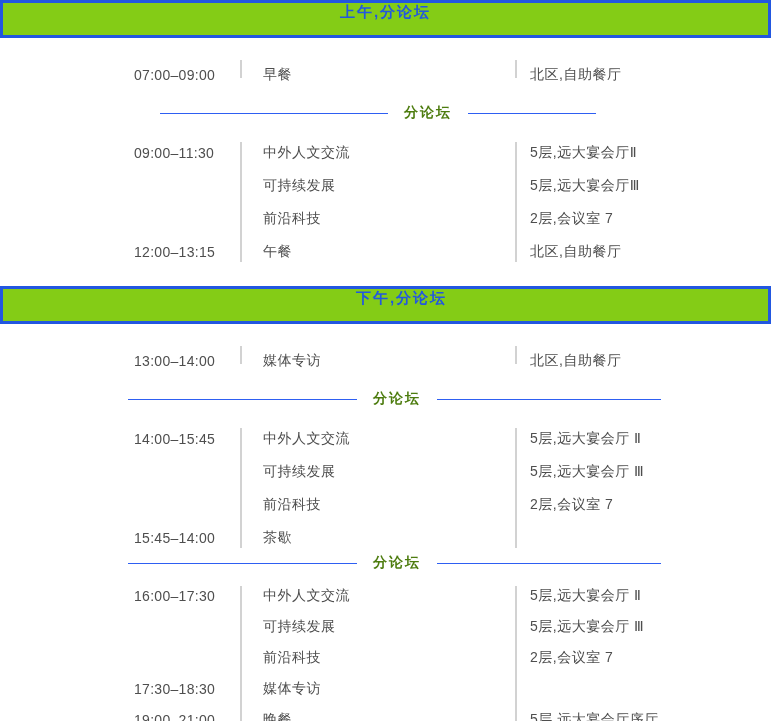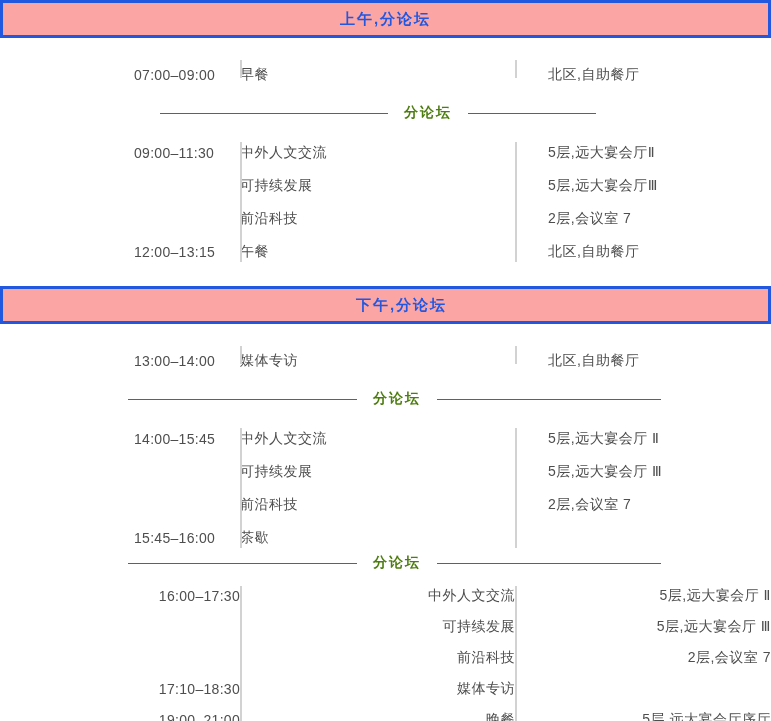--- a/index.html
+++ b/index.html
@@ -2,38 +2,38 @@
 <html><head>
 <meta charset="utf-8">
 <style>
   html,body{margin:0;padding:0;}
   body{
     width:771px;height:721px;overflow:hidden;background:#ffffff;
     font-family:"Liberation Sans","DejaVu Sans",sans-serif;
     color:#4e4e4e;
   }
   .section-header{
-    border:3px solid #2257e0;background:#fca5a5;height:32px;
-    display:flex;align-items:center;justify-content:center;
+    border:3px solid #2257e0;background:#84cc16;height:32px;
+    display:flex;align-items:flex-start;justify-content:center;
   }
   .section-header .title{
     color:#2257e0;font-weight:bold;font-size:15px;letter-spacing:2px;
   }
   .hdr-afternoon{margin-top:18px;padding-left:32px;}
   .single{position:relative;height:22px;margin-top:20px;}
   .single .vbar{top:2px;bottom:2px;}
   .row{
     display:grid;grid-template-columns:106px 275px 1fr;
     padding-left:134px;height:33px;align-items:center;
     font-size:14px;color:#4e4e4e;
   }
-  .rows-31 .row{height:31px;text-align:right;}
+  .rows-31 .row{height:31px;}
   .c-time{letter-spacing:0.3px;}
-  .c-event{letter-spacing:0.5px;}
-  .c-loc{padding-left:33px;letter-spacing:0.5px;}
+  .c-event{padding-left:23px;letter-spacing:0.5px;}
+  .c-loc{padding-left:15px;letter-spacing:0.5px;}
   .block{position:relative;margin-top:12px;}
   .block2{margin-top:6px;}
   .vbar{
     position:absolute;width:2px;background:#d2d2d2;
     top:6px;bottom:6px;
   }
   .vbar-1{left:240px;}
   .vbar-2{left:515px;}
   .divider{
     display:flex;align-items:center;height:22px;margin-top:22px;
@@ -136,21 +136,21 @@
       <span class="c-time"></span>
       <span class="c-event">可持续发展</span>
       <span class="c-loc">5层,远大宴会厅 Ⅲ</span>
     </div>
     <div class="row">
       <span class="c-time"></span>
       <span class="c-event">前沿科技</span>
       <span class="c-loc">2层,会议室 7</span>
     </div>
     <div class="row">
-      <span class="c-time">15:45–16:00</span>
+      <span class="c-time">15:45–14:00</span>
       <span class="c-event">茶歇</span>
       <span class="c-loc"></span>
     </div>
   </div>
 
   <div class="divider d2 d3">
     <span class="dline dl"></span>
     <span class="dlabel">分论坛</span>
     <span class="dline dr"></span>
   </div>
@@ -167,21 +167,21 @@
       <span class="c-time"></span>
       <span class="c-event">可持续发展</span>
       <span class="c-loc">5层,远大宴会厅 Ⅲ</span>
     </div>
     <div class="row">
       <span class="c-time"></span>
       <span class="c-event">前沿科技</span>
       <span class="c-loc">2层,会议室 7</span>
     </div>
     <div class="row">
-      <span class="c-time">17:10–18:30</span>
+      <span class="c-time">17:30–18:30</span>
       <span class="c-event">媒体专访</span>
       <span class="c-loc"></span>
     </div>
     <div class="row">
       <span class="c-time">19:00–21:00</span>
       <span class="c-event">晚餐</span>
       <span class="c-loc">5层,远大宴会厅序厅</span>
     </div>
   </div>
 </div>

